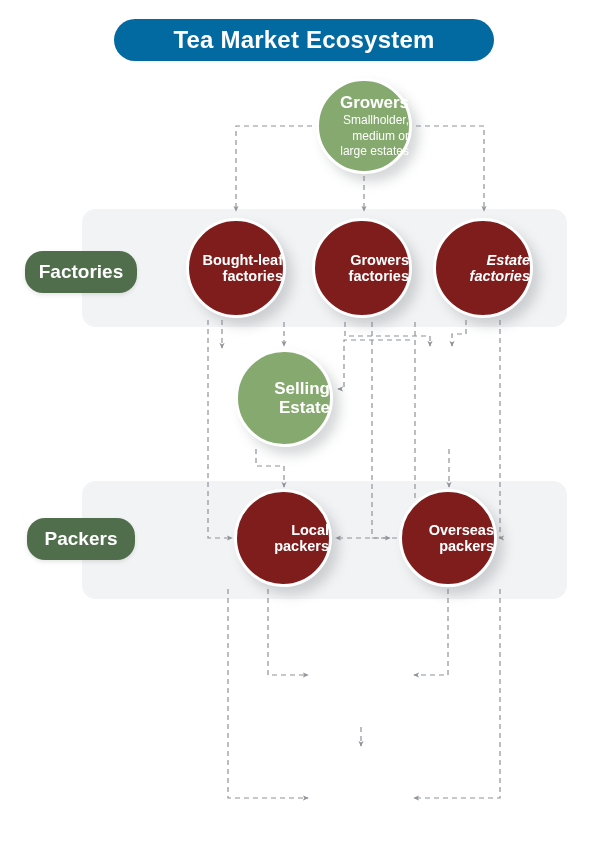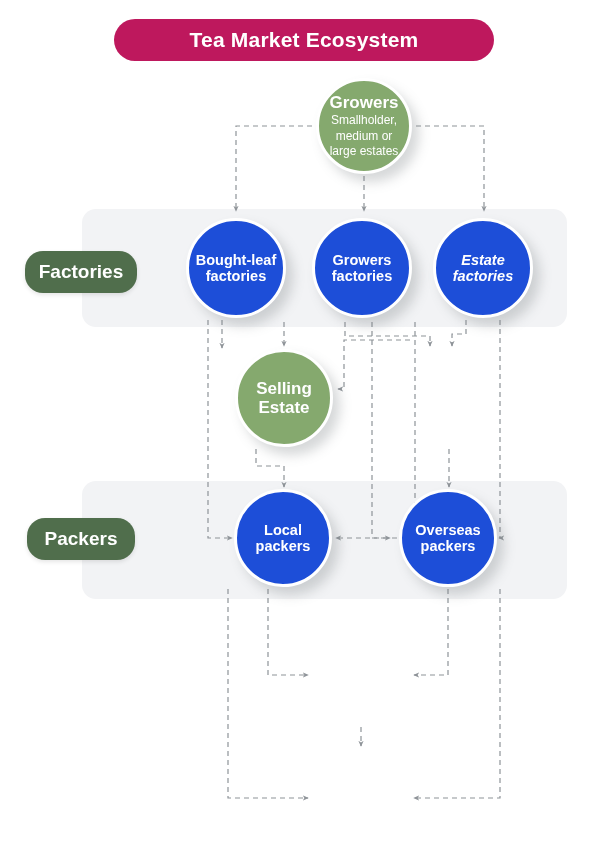--- a/index.html
+++ b/index.html
@@ -9,25 +9,25 @@
     font-family:"Liberation Sans", sans-serif;
     position:relative;
     overflow:hidden;
   }
   #stage{position:absolute;left:0;top:0;width:609px;height:865px;}
 
   
   .title-pill{
     position:absolute;
     left:114px;top:19px;width:380px;height:42px;
-    background:#be185d;
+    background:#0369a1;
     border-radius:21px;
     display:flex;align-items:center;justify-content:center;
     color:#ffffff;
-    font-size:21px;font-weight:bold;
+    font-size:24px;font-weight:bold;
     letter-spacing:.2px;
   }
 
   
   .band{
     position:absolute;
     background:#f2f3f5;
     border-radius:14px;
   }
   #band-factories{left:82px;top:209px;width:485px;height:118px;}
@@ -43,31 +43,31 @@
     box-shadow:0 2px 4px rgba(0,0,0,.10);
   }
   #pill-factories{left:25px;top:251px;width:112px;height:42px;}
   #pill-packers{left:27px;top:518px;width:108px;height:42px;}
 
   
   .node{
     position:absolute;
     border-radius:50%;
     display:flex;flex-direction:column;
-    align-items:center;justify-content:center;
+    align-items:flex-end;justify-content:center;
     text-align:center;
     color:#ffffff;
     box-sizing:border-box;
     border:3px solid #ffffff;
     box-shadow:7px 8px 12px rgba(120,125,130,.30);
     z-index:5;
   }
   .node .t{font-weight:bold;line-height:1.12;}
   .node .s{font-weight:normal;line-height:1.22;}
-  .dark{background:#1d4ed8;}
+  .dark{background:#7f1d1d;}
   .light{background:#85a96e;}
 
   #n-growers{left:316px;top:78px;width:96px;height:96px;}
   #n-growers .t{font-size:17px;}
   #n-growers .s{font-size:12px;margin-top:1px;}
 
   #n-bought{left:186px;top:218px;width:100px;height:100px;}
   #n-blending{left:312px;top:218px;width:100px;height:100px;}
   #n-estate{left:433px;top:218px;width:100px;height:100px;font-style:italic;}
   #n-bought .t,#n-blending .t,#n-estate .t{font-size:14.5px;}

